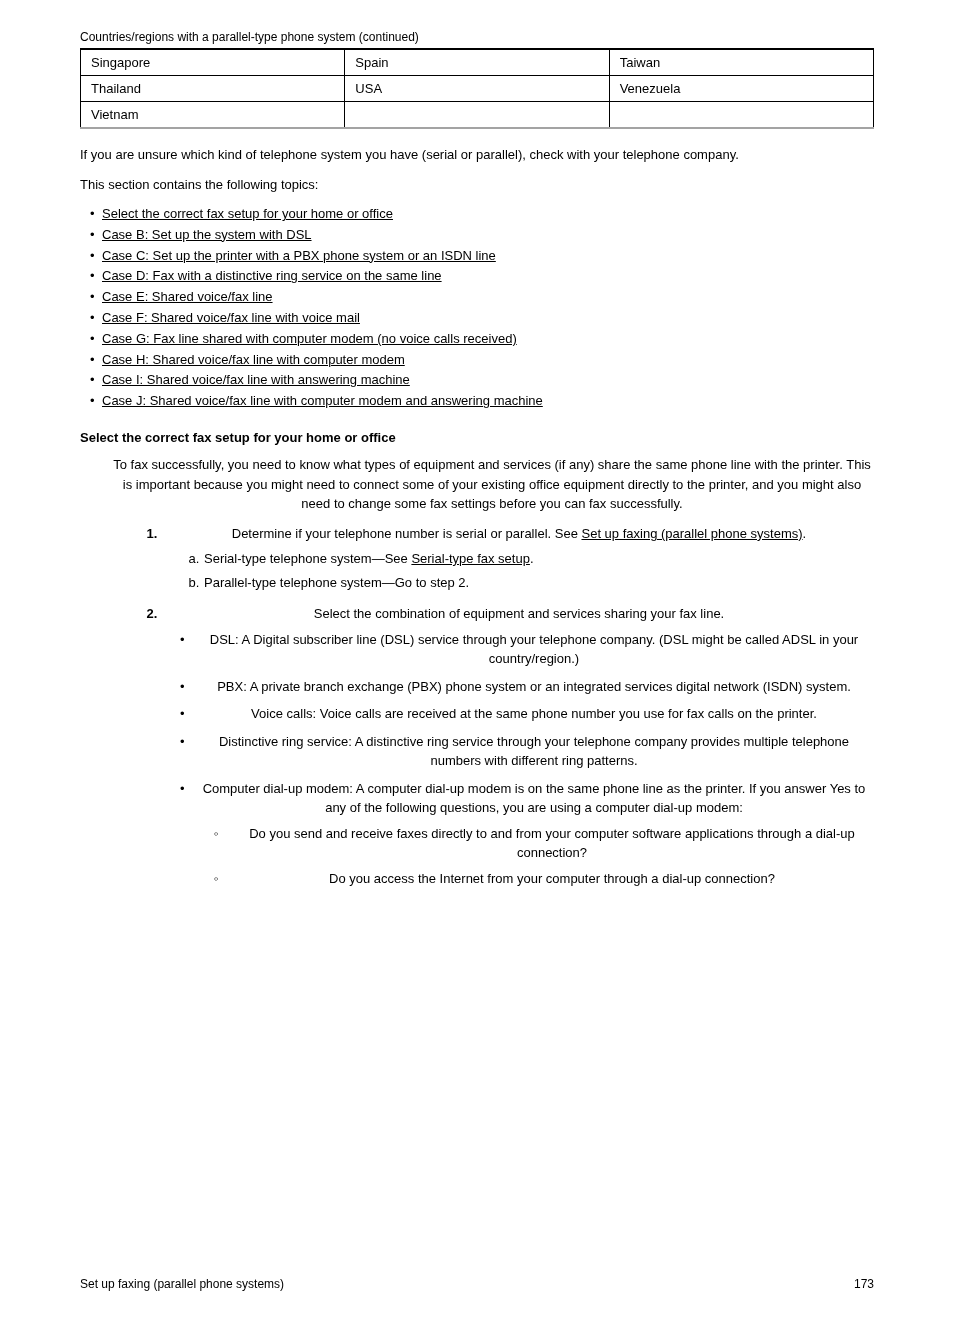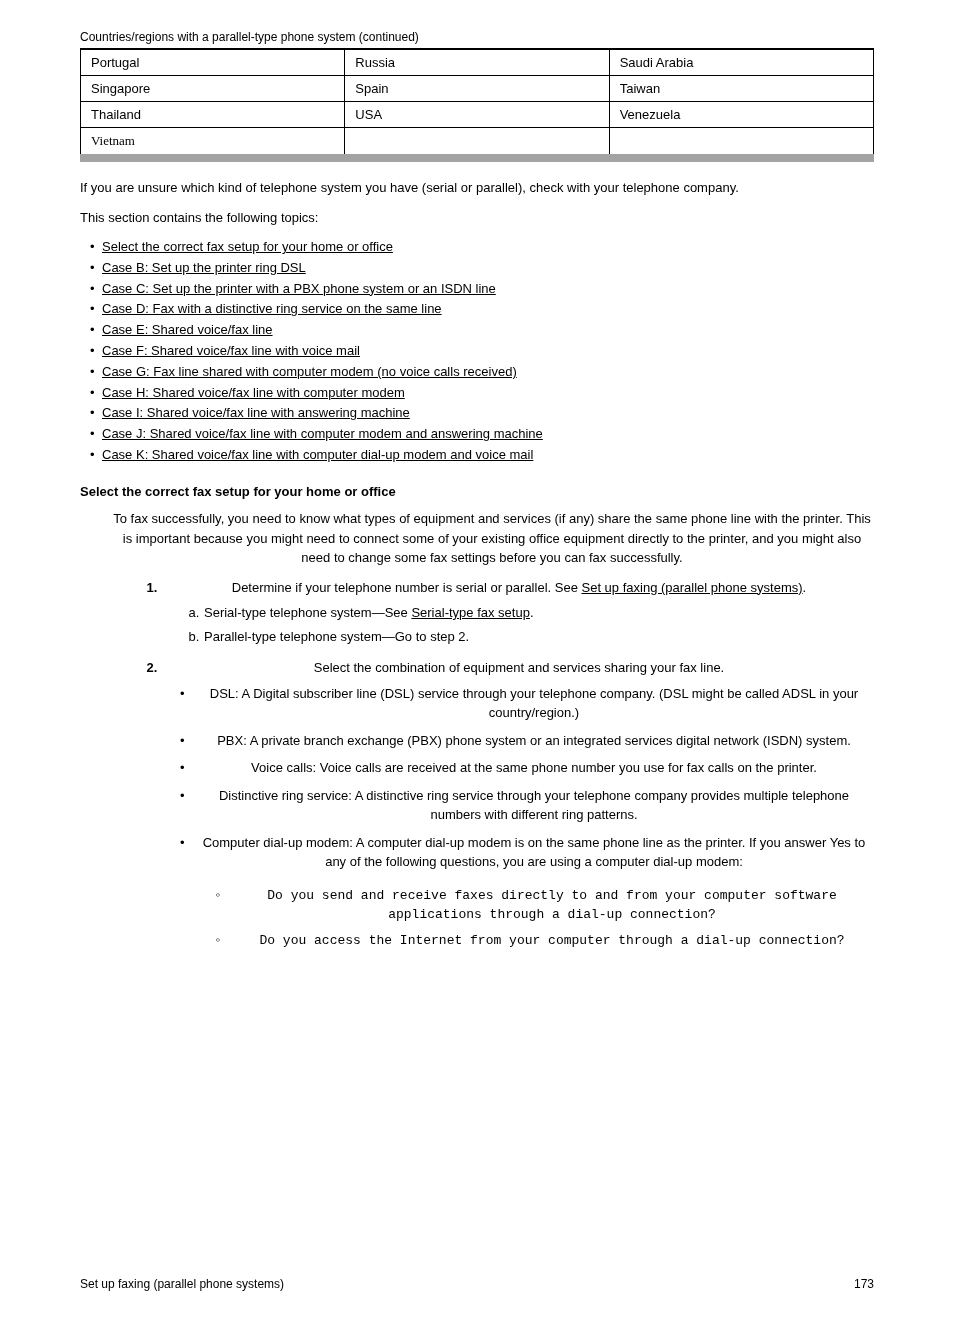--- a/index.html
+++ b/index.html
@@ -32,22 +32,21 @@
       font-size: 13px;
       vertical-align: top;
       width: 33.33%;
     }
 
     table tr:first-child td {
       border-top: 2px solid #000;
     }
 
     table tr:last-child td {
-      border-bottom: 8px solid #a3a3a3;
-      font-family: Liberation Serif, serif;
+      border-bottom: 2px solid #a3a3a3;
     }
 
     .para {
       margin-bottom: 10px;
       line-height: 1.5;
     }
 
     .section-title {
       font-weight: bold;
       margin-bottom: 8px;
@@ -129,22 +128,21 @@
 
     .bullet-list li::before {
       content: "•";
       position: absolute;
       left: 0;
     }
 
     .sub-bullet-list {
       list-style: none;
       padding-left: 20px;
-      margin-top: 14px;
-      font-family: Liberation Mono, monospace;
+      margin-top: 6px;
     }
 
     .sub-bullet-list li {
       position: relative;
       padding-left: 16px;
       margin-bottom: 6px;
       line-height: 1.5;
     }
 
     .sub-bullet-list li::before {
@@ -174,25 +172,20 @@
       text-align: center;
     }
   </style>
 </head>
 <body>
 
 <div class="caption">Countries/regions with a parallel-type phone system (continued)</div>
 
 <table>
   <tbody id="table-body">
-      <tr>
-        <td>Portugal</td>
-        <td>Russia</td>
-        <td>Saudi Arabia</td>
-      </tr>
       <tr>
         <td>Singapore</td>
         <td>Spain</td>
         <td>Taiwan</td>
       </tr>
       <tr>
         <td>Thailand</td>
         <td>USA</td>
         <td>Venezuela</td>
       </tr>
@@ -202,30 +195,29 @@
         <td></td>
       </tr>
     </tbody>
 </table>
 
 <div class="para">If you are unsure which kind of telephone system you have (serial or parallel), check with your telephone company.</div>
 <div class="para">This section contains the following topics:</div>
 
 <ul class="topic-list" id="topics-list">
     <li><a href="#">Select the correct fax setup for your home or office</a></li>
-    <li><a href="#">Case B: Set up the printer ring DSL</a></li>
+    <li><a href="#">Case B: Set up the system with DSL</a></li>
     <li><a href="#">Case C: Set up the printer with a PBX phone system or an ISDN line</a></li>
     <li><a href="#">Case D: Fax with a distinctive ring service on the same line</a></li>
     <li><a href="#">Case E: Shared voice/fax line</a></li>
     <li><a href="#">Case F: Shared voice/fax line with voice mail</a></li>
     <li><a href="#">Case G: Fax line shared with computer modem (no voice calls received)</a></li>
     <li><a href="#">Case H: Shared voice/fax line with computer modem</a></li>
     <li><a href="#">Case I: Shared voice/fax line with answering machine</a></li>
     <li><a href="#">Case J: Shared voice/fax line with computer modem and answering machine</a></li>
-    <li><a href="#">Case K: Shared voice/fax line with computer dial-up modem and voice mail</a></li>
   </ul>
 
 <div class="section-title">Select the correct fax setup for your home or office</div>
 
 <div class="section-intro">
   <div class="para">To fax successfully, you need to know what types of equipment and services (if any) share the same phone line with the printer. This is important because you might need to connect some of your existing office equipment directly to the printer, and you might also need to change some fax settings before you can fax successfully.</div>
 
   <div class="numbered-list" id="numbered-list">
       <div class="numbered-item">
         <span class="num">1.</span>

